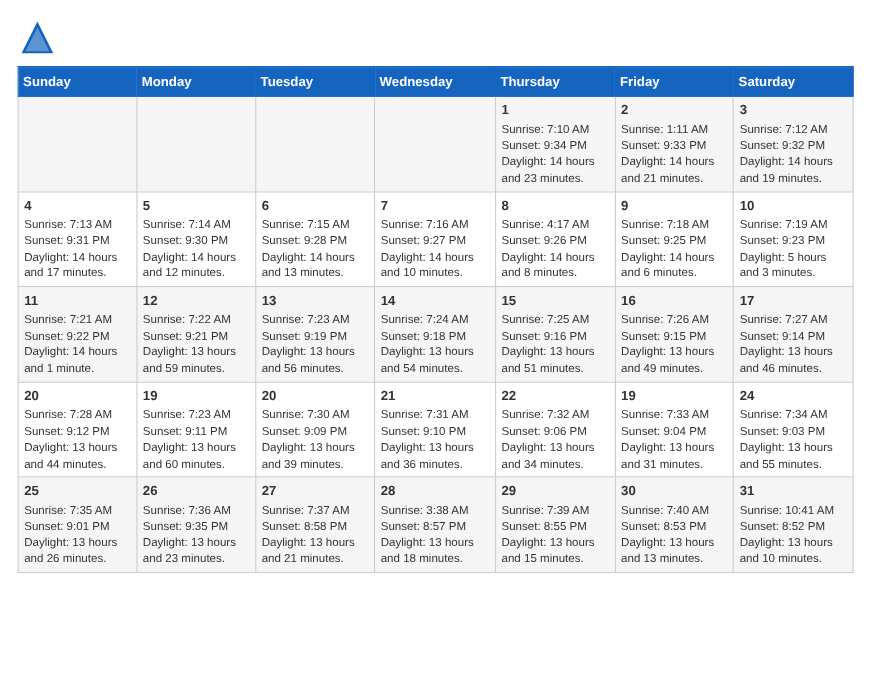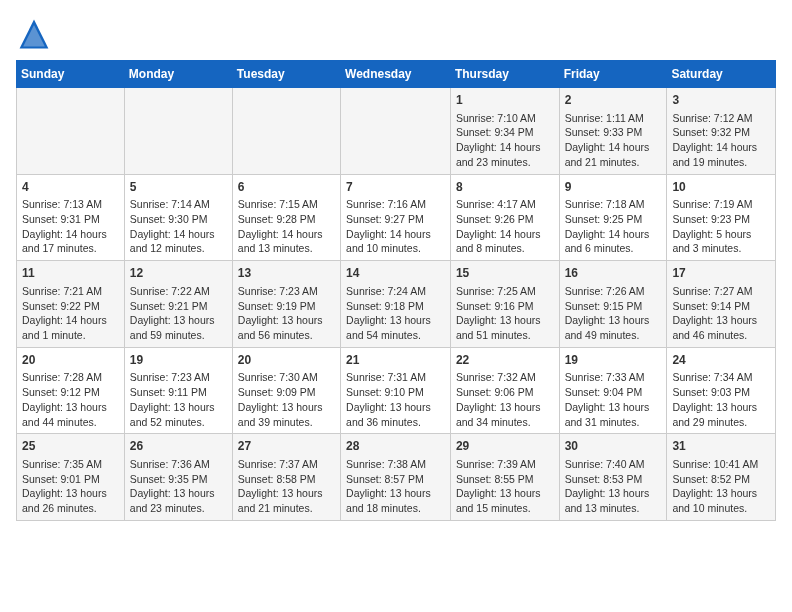--- a/index.html
+++ b/index.html
@@ -237,21 +237,21 @@
         <td>
           <div class="day-number">20</div>
           <div>Sunrise: 7:28 AM</div>
           <div>Sunset: 9:12 PM</div>
           <div>Daylight: 13 hours and 44 minutes.</div>
         </td>
         <td>
           <div class="day-number">19</div>
           <div>Sunrise: 7:23 AM</div>
           <div>Sunset: 9:11 PM</div>
-          <div>Daylight: 13 hours and 52 minutes.</div>
+          <div>Daylight: 13 hours and 60 minutes.</div>
         </td>
         <td>
           <div class="day-number">20</div>
           <div>Sunrise: 7:30 AM</div>
           <div>Sunset: 9:09 PM</div>
           <div>Daylight: 13 hours and 39 minutes.</div>
         </td>
         <td>
           <div class="day-number">21</div>
           <div>Sunrise: 7:31 AM</div>
@@ -267,21 +267,21 @@
         <td>
           <div class="day-number">19</div>
           <div>Sunrise: 7:33 AM</div>
           <div>Sunset: 9:04 PM</div>
           <div>Daylight: 13 hours and 31 minutes.</div>
         </td>
         <td>
           <div class="day-number">24</div>
           <div>Sunrise: 7:34 AM</div>
           <div>Sunset: 9:03 PM</div>
-          <div>Daylight: 13 hours and 29 minutes.</div>
+          <div>Daylight: 13 hours and 55 minutes.</div>
         </td>
       </tr>
       <tr>
         <td>
           <div class="day-number">25</div>
           <div>Sunrise: 7:35 AM</div>
           <div>Sunset: 9:01 PM</div>
           <div>Daylight: 13 hours and 26 minutes.</div>
         </td>
         <td>
@@ -291,21 +291,21 @@
           <div>Daylight: 13 hours and 23 minutes.</div>
         </td>
         <td>
           <div class="day-number">27</div>
           <div>Sunrise: 7:37 AM</div>
           <div>Sunset: 8:58 PM</div>
           <div>Daylight: 13 hours and 21 minutes.</div>
         </td>
         <td>
           <div class="day-number">28</div>
-          <div>Sunrise: 7:38 AM</div>
+          <div>Sunrise: 3:38 AM</div>
           <div>Sunset: 8:57 PM</div>
           <div>Daylight: 13 hours and 18 minutes.</div>
         </td>
         <td>
           <div class="day-number">29</div>
           <div>Sunrise: 7:39 AM</div>
           <div>Sunset: 8:55 PM</div>
           <div>Daylight: 13 hours and 15 minutes.</div>
         </td>
         <td>

